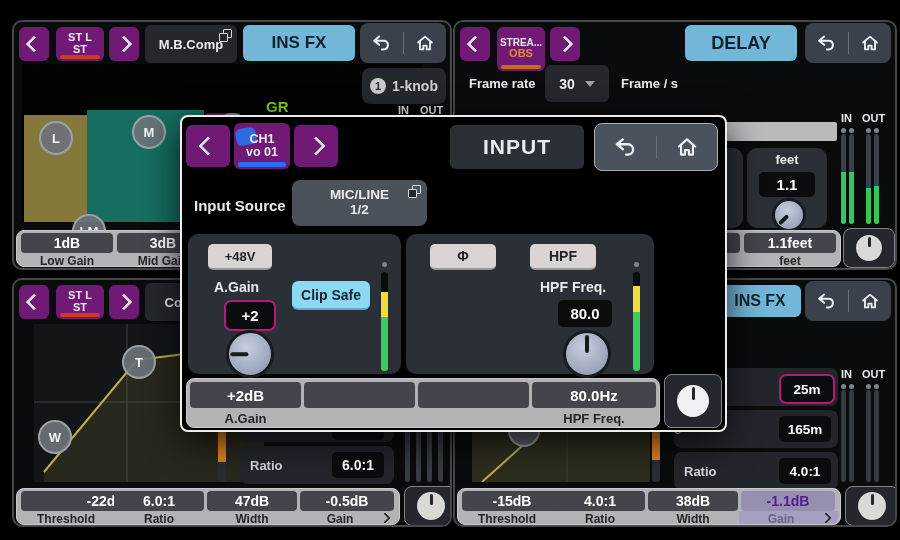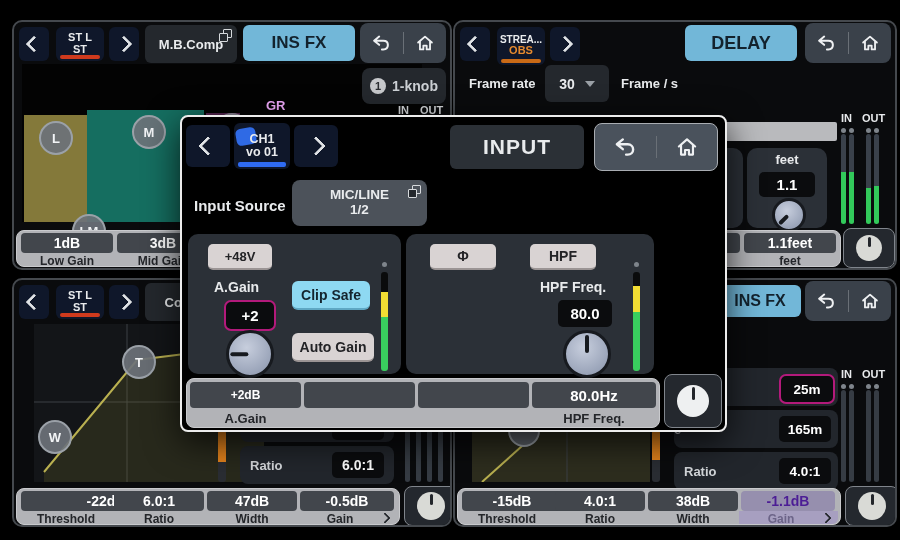--- a/index.html
+++ b/index.html
@@ -1,19 +1,19 @@
 <!DOCTYPE html>
 <html><head>
 <meta charset="utf-8">
 <style>
   html,body{margin:0;padding:0;background:#000;}
   .screen{position:relative;width:900px;height:540px;background:#000;overflow:hidden;
     font-family:"Liberation Sans",sans-serif;font-weight:bold;-webkit-font-smoothing:antialiased;}
   .quad{position:absolute;background:#0a0b0d;border:2px solid #45494e;border-radius:10px;overflow:hidden;}
-  .btn{position:absolute;background:#0f172a;border-radius:6px;color:#e9ebed;display:flex;
+  .btn{position:absolute;background:#701a75;border-radius:6px;color:#e9ebed;display:flex;
     align-items:center;justify-content:center;}
   .btn.dark{background:#24282d;}
   .btn.cyan{background:#72b7d8;color:#13222d;}
   .col{flex-direction:column;line-height:1.08;}
   .uline{position:absolute;left:4px;right:4px;bottom:2px;height:4px;border-radius:2px;}
   .nav{position:absolute;background:#3a414a;border-radius:8px;display:flex;align-items:center;justify-content:space-evenly;}
   .nav .div{width:1px;height:22px;background:#6a7077;}
   .navbtn{display:flex;align-items:center;justify-content:center;width:34px;height:34px;}
   .lightbtn{position:absolute;background:#d9d3d3;border-radius:5px;color:#232326;display:flex;
     align-items:center;justify-content:center;font-size:13px;border-bottom:2px solid #9b9494;}
@@ -101,41 +101,41 @@
         </div>
       <div class="gknob" style="left:50px;top:150px;">
           <span>LM</span>
         </div>
     </div>
 
     <div class="btn dark" style="left:348px;top:46px;width:84px;height:36px;font-size:14px;color:#ccd0d4;gap:6px;border-radius:8px;">
       <span style="width:16px;height:16px;border-radius:50%;background:#c7c9cc;color:#2a2d31;font-size:11px;display:flex;align-items:center;justify-content:center;">1</span>
       <span>1-knob</span>
     </div>
-    <span class="lbl" style="left:252px;top:76px;font-size:13px;color:#f0abfc;">GR</span>
+    <span class="lbl" style="left:252px;top:76px;font-size:15px;color:#84cc16;">GR</span>
     <span class="lbl" style="left:384px;top:82px;font-size:11px;color:#d6d9dc;">IN</span>
     <span class="lbl" style="left:406px;top:82px;font-size:11px;color:#d6d9dc;">OUT</span>
 
     <div class="fbar" style="left:2px;top:208px;width:430px;height:35px;">
       <div class="fcell" style="left:4px;top:2px;width:92px;height:20px;">
           <span>1dB</span>
         </div>
       <div class="fcell" style="left:100px;top:2px;width:92px;height:20px;">
           <span>3dB</span>
         </div>
       <div class="flabel" style="left:4px;top:23px;width:92px;">Low Gain</div>
       <div class="flabel" style="left:100px;top:23px;width:92px;">Mid Gain</div>
     </div>
   </div>
 
   <div class="quad" style="left:453px;top:20px;width:440px;height:246px;">
     <div class="btn" style="left:5px;top:5px;width:30px;height:34px;">
         <span class="chev l"></span>
       </div>
-    <div class="btn col" style="left:42px;top:5px;width:48px;height:38px;font-size:10px;">
+    <div class="btn col" style="left:42px;top:5px;width:48px;height:44px;font-size:10px;">
       <span>STREA...</span>
       <span style="color:#e68a2e;font-size:11px;">OBS</span>
       <span class="uline" style="background:#c96a16;"></span>
     </div>
     <div class="btn" style="left:95px;top:5px;width:30px;height:34px;">
         <span class="chev r"></span>
       </div>
     <div class="btn cyan" style="left:230px;top:3px;width:112px;height:36px;font-size:18px;">
       <span>DELAY</span>
     </div>
@@ -392,23 +392,20 @@
       <span class="lbl" style="left:26px;top:45px;font-size:14px;">A.Gain</span>
       <div class="vbox pink" style="left:36px;top:66px;width:48px;height:27px;font-size:15px;">
           <span>+2</span>
         </div>
       <div class="knob" style="left:38px;top:96px;width:42px;height:42px;">
           <i style="transform:rotate(-90deg);"></i>
         </div>
       <div class="lightbtn" style="left:104px;top:47px;width:78px;height:27px;font-size:14px;background:#8ed9f2;color:#14242e;border-bottom-color:#5fa8c4;border-radius:6px;">
           <span>Clip Safe</span>
         </div>
-      <div class="lightbtn" style="left:104px;top:99px;width:82px;height:27px;font-size:14px;border-radius:6px;">
-          <span>Auto Gain</span>
-        </div>
       <span class="dot" style="left:194px;top:28px;"></span>
       <div class="meter" style="left:193px;top:38px;width:7px;height:99px;background:linear-gradient(to bottom,#0a0b0c 0 20%,#f2dd33 20% 45%,#39cd5e 45% 100%);"></div>
     </div>
 
     <div class="panel" style="left:224px;top:117px;width:248px;height:140px;">
       <div class="lightbtn" style="left:24px;top:10px;width:66px;height:24px;font-size:14px;">
           <span>Φ</span>
         </div>
       <div class="lightbtn" style="left:124px;top:10px;width:66px;height:24px;font-size:14px;">
           <span>HPF</span>
@@ -418,21 +415,21 @@
           <span>80.0</span>
         </div>
       <div class="knob" style="left:157px;top:96px;width:42px;height:42px;">
           <i style="transform:rotate(0deg);"></i>
         </div>
       <span class="dot" style="left:228px;top:28px;"></span>
       <div class="meter" style="left:227px;top:38px;width:7px;height:99px;background:linear-gradient(to bottom,#0a0b0c 0 14%,#f2dd33 14% 40%,#39cd5e 40% 100%);"></div>
     </div>
 
     <div class="fbar" style="left:4px;top:261px;width:472px;height:48px;">
-      <div class="fcell" style="left:3px;top:3px;width:111px;height:26px;font-size:12px;">
+      <div class="fcell" style="left:3px;top:3px;width:111px;height:26px;font-size:15px;">
           <span>+2dB</span>
         </div>
       <div class="fcell" style="left:117px;top:3px;width:111px;height:26px;"></div>
       <div class="fcell" style="left:231px;top:3px;width:111px;height:26px;"></div>
       <div class="fcell" style="left:345px;top:3px;width:124px;height:26px;font-size:15px;">
           <span>80.0Hz</span>
         </div>
       <div class="flabel" style="left:3px;top:32px;width:111px;font-size:13px;">A.Gain</div>
       <div class="flabel" style="left:345px;top:32px;width:124px;font-size:13px;">HPF Freq.</div>
     </div>

